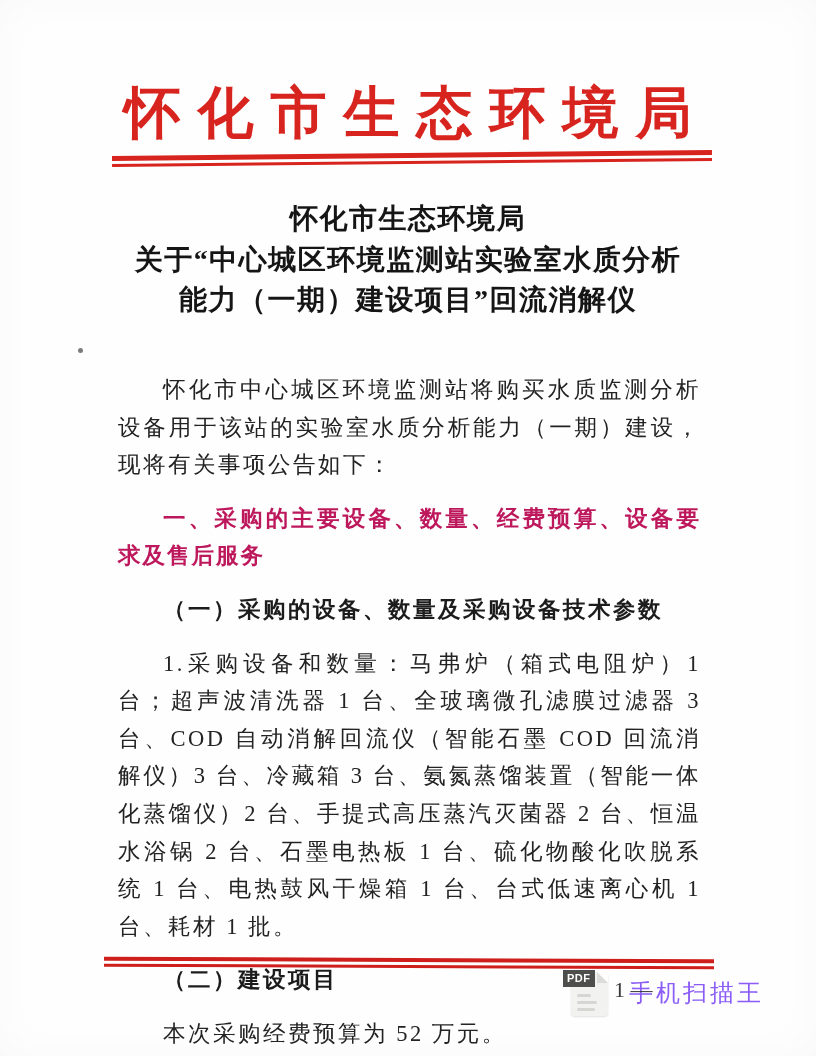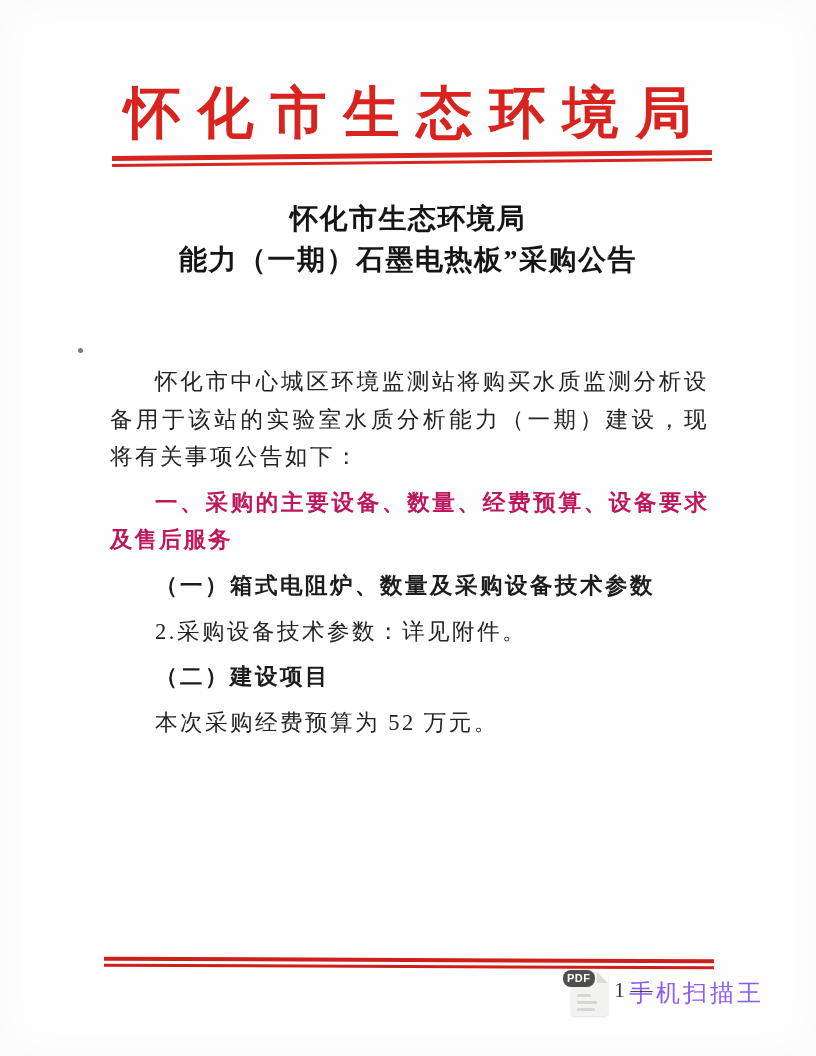--- a/index.html
+++ b/index.html
@@ -85,21 +85,21 @@
     left: 102px;
     width: 615px;
     color: #232323;
     font-family: "Liberation Serif", serif;
     font-size: 22.5px;
     line-height: 37.6px;
     letter-spacing: 2.5px;
     text-align: justify;
   }
   .para {
-    margin: 8px;
+    margin: 16px;
     text-indent: 2em;
   }
   .heading-hei {
     font-family: "Liberation Sans", sans-serif;
     font-weight: bold;
     letter-spacing: 2px;
     color: #be185d;
   }
   .heading-kai {
     font-family: "Liberation Serif", serif;
@@ -166,21 +166,21 @@
     position: absolute;
     left: 0;
     top: 2px;
     background: #4e4e4c;
     color: #ffffff;
     font-family: "Liberation Sans", sans-serif;
     font-weight: bold;
     font-size: 11px;
     line-height: 11px;
     padding: 3px 4px;
-    border-radius: 8px;
+    border-radius: 0;
     letter-spacing: 0.5px;
   }
 
   .watermark {
     position: absolute;
     left: 629px;
     top: 977px;
     color: #8b5cf6;
     font-family: "Liberation Sans", sans-serif;
     font-size: 24px;
@@ -206,30 +206,31 @@
 
   <div class="letterhead-title">怀化市生态环境局</div>
 
   <div class="letterhead-rule">
     <div class="rule-thick"></div>
     <div class="rule-thin"></div>
   </div>
 
   <h1 class="doc-title">
     <span class="title-line">怀化市生态环境局</span>
-    <span class="title-line">能力（一期）石墨电热板”采购公告</span>
+    <span class="title-line">关于“中心城区环境监测站实验室水质分析</span>
+    <span class="title-line">能力（一期）建设项目”回流消解仪</span>
   </h1>
 
   <div class="scan-speck"></div>
 
   <main class="doc-body">
     <p class="para">怀化市中心城区环境监测站将购买水质监测分析设备用于该站的实验室水质分析能力（一期）建设，现将有关事项公告如下：</p>
     <p class="para heading-hei">一、采购的主要设备、数量、经费预算、设备要求及售后服务</p>
-    <p class="para heading-kai">（一）箱式电阻炉、数量及采购设备技术参数</p>
-    <p class="para">2.采购设备技术参数：详见附件。</p>
+    <p class="para heading-kai">（一）采购的设备、数量及采购设备技术参数</p>
+    <p class="para">1.采购设备和数量：马弗炉（箱式电阻炉）1 台；超声波清洗器 1 台、全玻璃微孔滤膜过滤器 3 台、COD 自动消解回流仪（智能石墨 COD 回流消解仪）3 台、冷藏箱 3 台、氨氮蒸馏装置（智能一体化蒸馏仪）2 台、手提式高压蒸汽灭菌器 2 台、恒温水浴锅 2 台、石墨电热板 1 台、硫化物酸化吹脱系统 1 台、电热鼓风干燥箱 1 台、台式低速离心机 1 台、耗材 1 批。</p>
     <p class="para heading-kai">（二）建设项目</p>
     <p class="para">本次采购经费预算为 52 万元。</p>
   </main>
 
   <div class="footer-rule">
     <div class="rule-a"></div>
     <div class="rule-b"></div>
   </div>
 
   <div class="pdf-icon">

